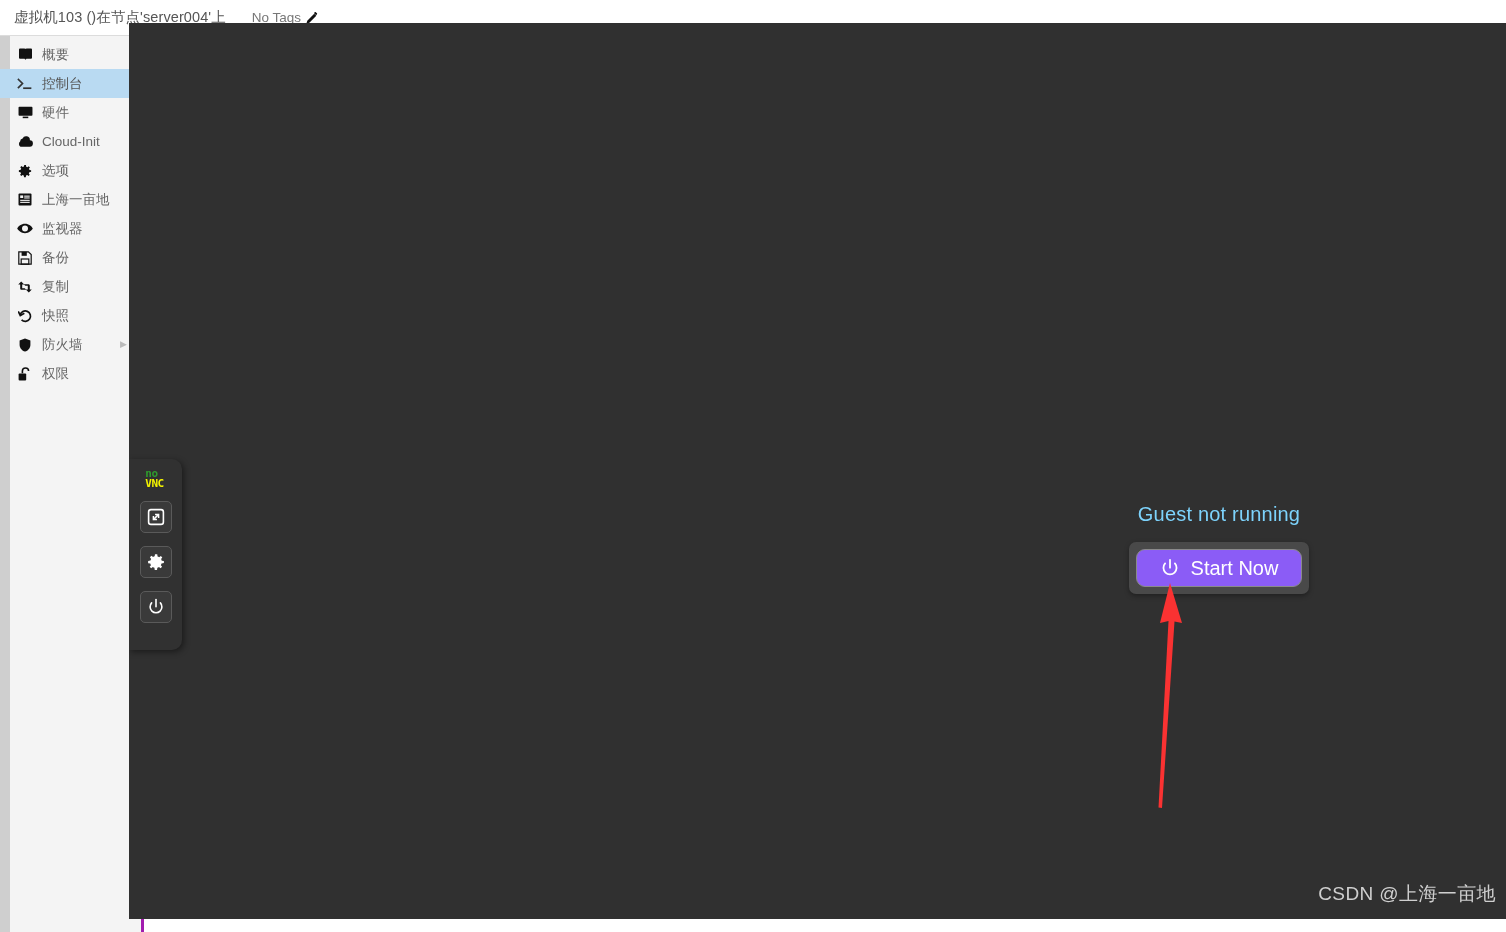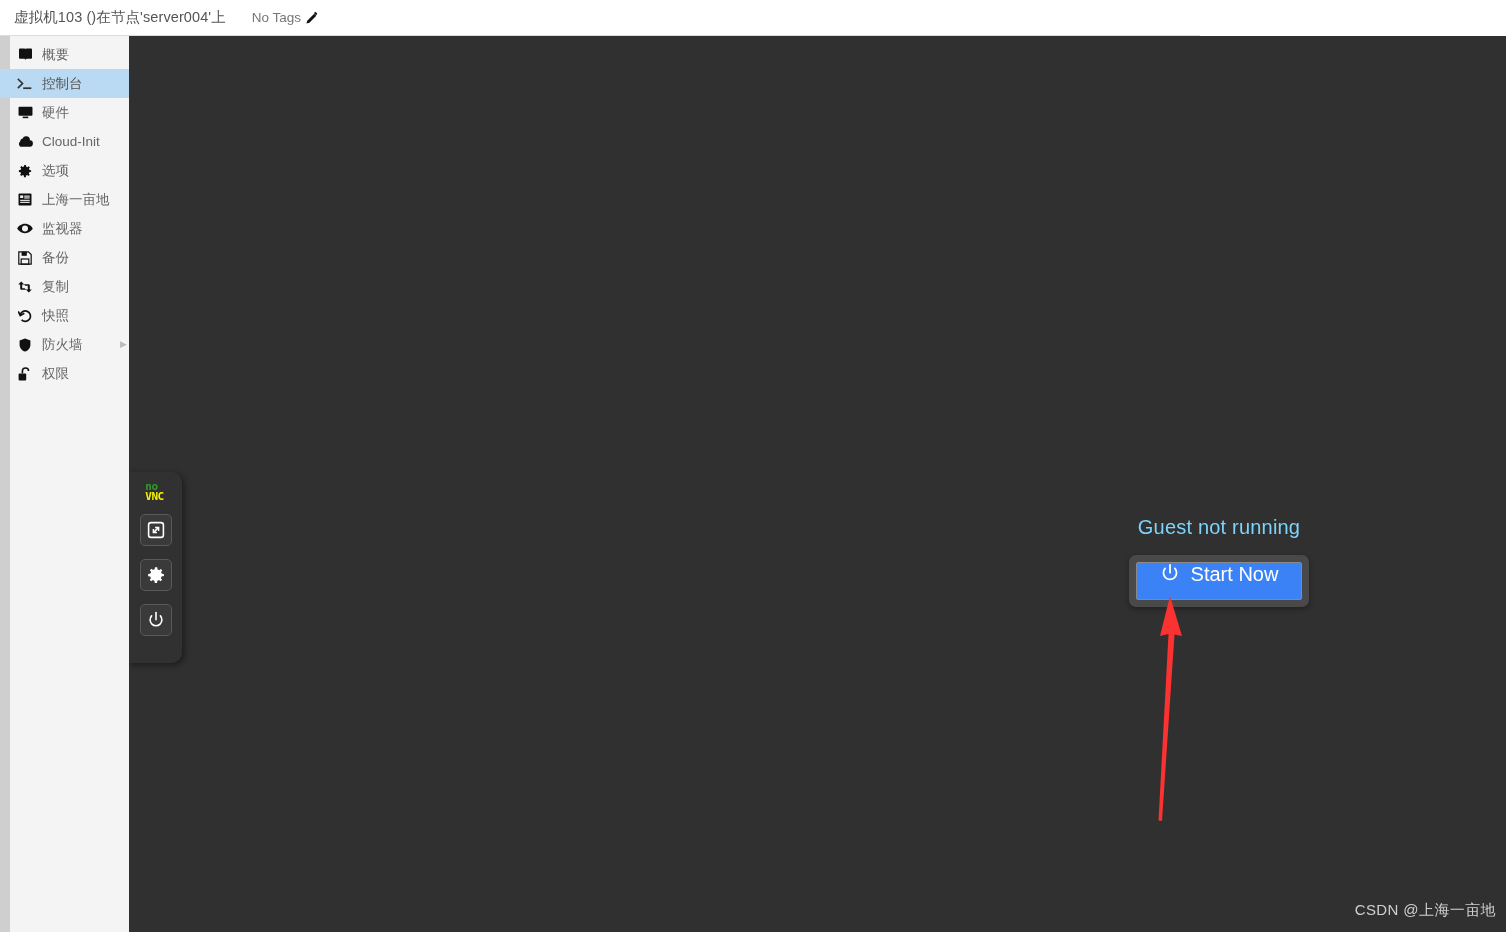--- a/index.html
+++ b/index.html
@@ -106,21 +106,21 @@
     position: absolute;
     right: 14px;
     color: #bbbbbb;
     font-size: 9px;
     line-height: 1;
   }
 
   
   .console {
     position: absolute;
-    left: 129px; top: 36px;
+    left: 129px; top: 23px;
     width: 1377px; height: 896px;
     background: #303030;
     overflow: hidden;
   }
 
   
   .vnc-panel {
     position: absolute;
     left: 0; top: 436px;
     width: 53px;
@@ -173,48 +173,49 @@
   }
   .start-outer {
     display: inline-block;
     background: #494949;
     border-radius: 7px;
     padding: 7px;
     box-shadow: 0 2px 5px rgba(0,0,0,0.35);
   }
   .start-btn {
     display: flex;
+    align-items: center;
     justify-content: center;
     gap: 11px;
     min-width: 166px;
     height: 38px;
     padding: 0 18px;
-    background: #3b82f6;
+    background: #8b5cf6;
     border: 1px solid #8a8a8a;
-    border-radius: 2px;
+    border-radius: 9px;
     color: #ffffff;
     font-size: 20px;
     cursor: pointer;
   }
   .start-btn svg { display: block; flex: none; }
 
   
   .arrow-svg {
     position: absolute;
     left: 1000px; top: 560px;
     width: 80px; height: 240px;
     pointer-events: none;
   }
 
   
   .watermark {
     position: absolute;
     right: 10px;
     bottom: 12px;
-    font-size: 15px;
+    font-size: 19px;
     color: #cfcfcf;
     letter-spacing: 0.4px;
     white-space: nowrap;
   }
 </style>
 </head>
 <body>
 
 <div class="app">
 

